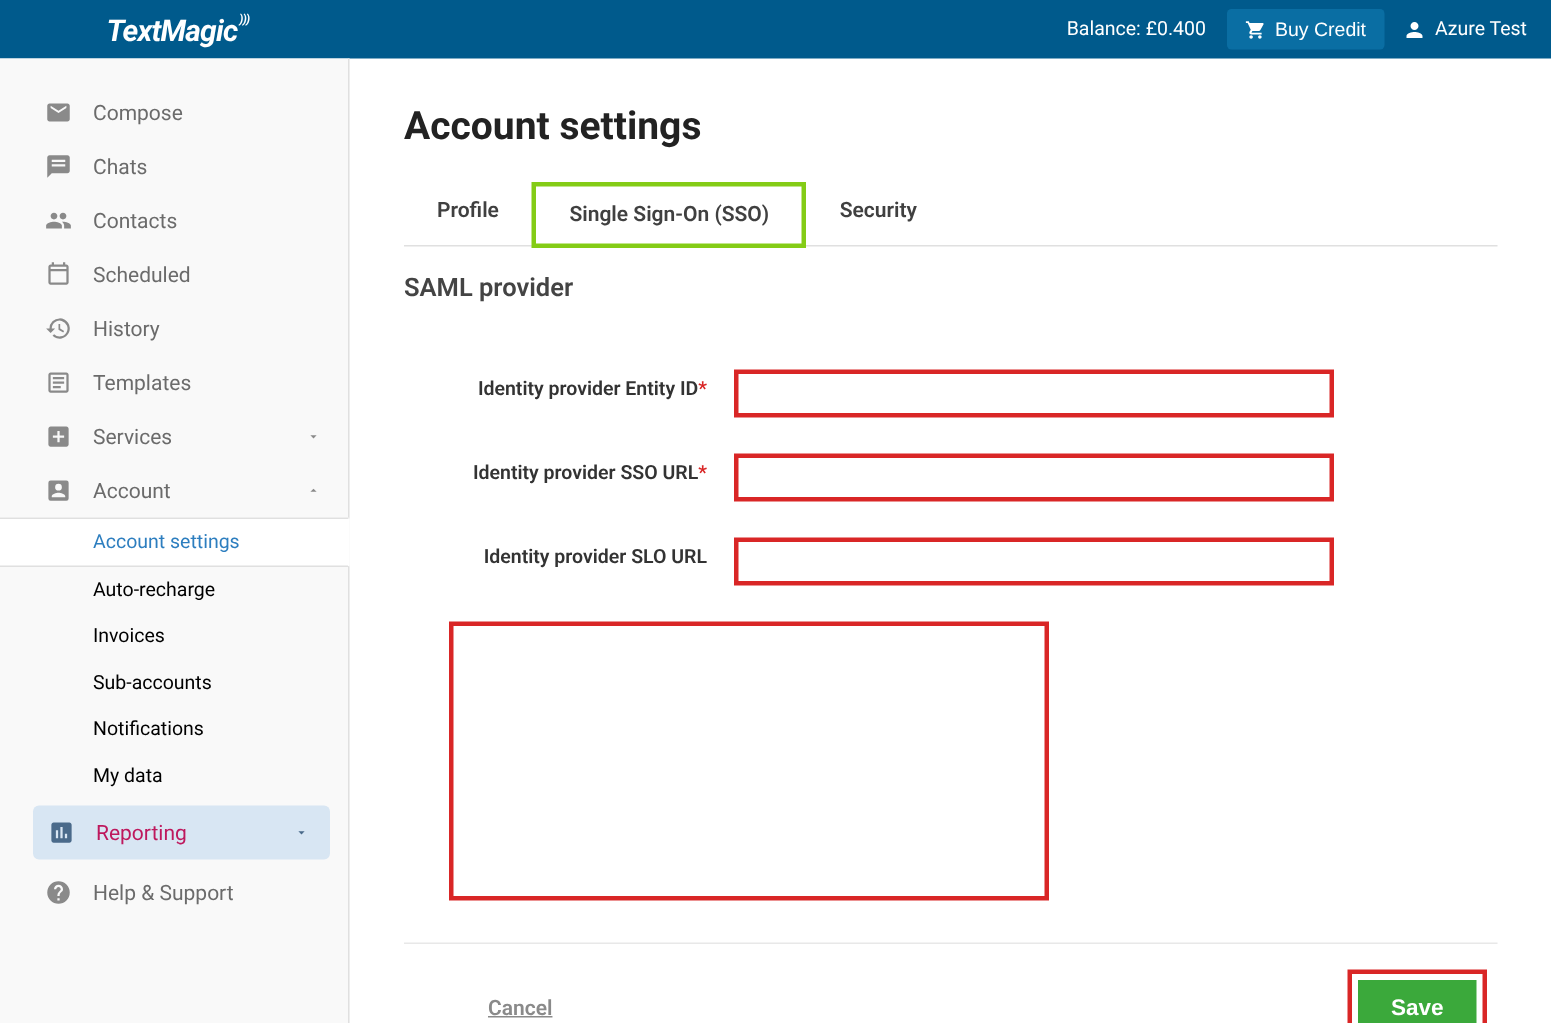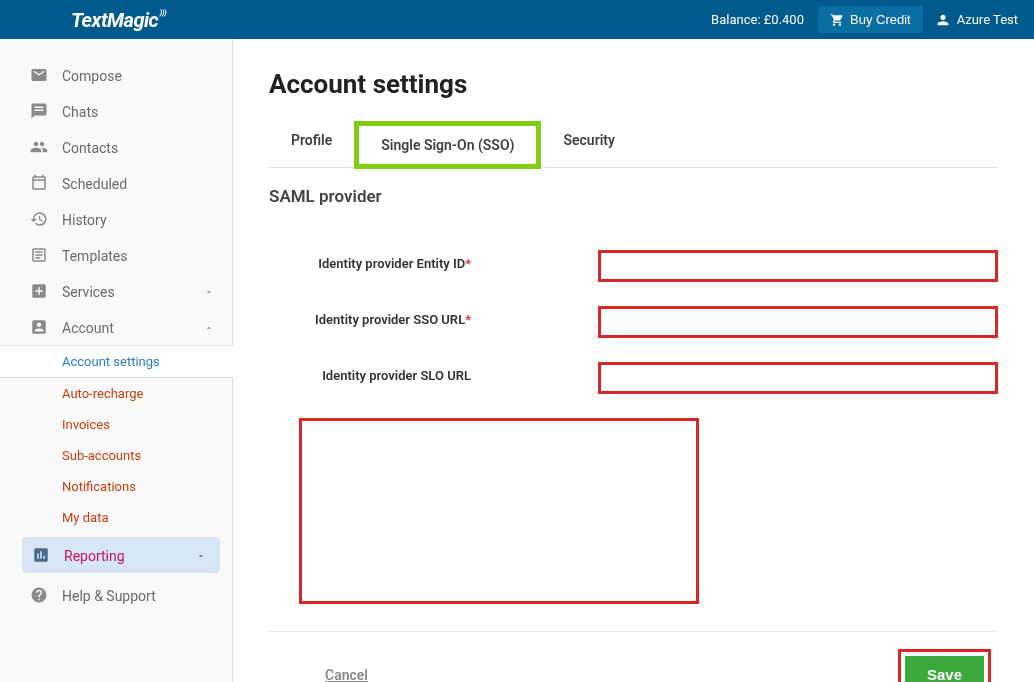--- a/index.html
+++ b/index.html
@@ -20,34 +20,34 @@
   .layout { display: flex; height: 643px; }
   .sidebar { width: 233px; background: #f9f9f9; border-right: 1px solid #e0e0e0; padding-top: 18px; }
   .main { flex: 1; padding: 30px 36px 20px 36px; overflow: auto; }
 
   
   .nav-item { display: flex; align-items: flex-end; padding: 9px 14px 9px 30px; color: #6b6b6b; cursor: pointer; position: relative; }
   .nav-item svg { width: 18px; height: 18px; fill: #8a8a8a; margin-right: 14px; flex-shrink: 0; }
   .nav-item .caret { margin-left: auto; }
   .nav-item .caret svg { width: 10px; height: 10px; margin-right: 4px; }
   .subnav { }
-  .sub-item { display: block; padding: 8px 14px 8px 62px; color: #c2410c; font-size: 13px; cursor: pointer; }
+  .sub-item { display: block; padding: 8px 14px 8px 62px; color: #000000; font-size: 13px; cursor: pointer; }
   .sub-item.active { background: #fff; color: #2d7ebf; border-top: 1px solid #e0e0e0; border-bottom: 1px solid #e0e0e0; border-right: 1px solid #fff; margin-right: -1px; position: relative; z-index: 2; }
   .nav-item.highlight { background: #d8e6f3; border-radius: 4px; margin: 4px 12px 4px 22px; padding: 9px 10px; color: #be185d; }
   .nav-item.highlight svg { fill: #4a6a8a; }
 
   
   h1 { font-size: 26px; font-weight: 700; color: #222; margin-bottom: 22px; }
   .tabs { display: flex; gap: 0; border-bottom: 1px solid #e0e0e0; margin-bottom: 18px; }
   .tab { padding: 11px 22px; color: #404040; font-size: 14px; font-weight: 600; cursor: pointer; }
-  .tab.outlined { border: 5px solid #84cc16; margin-bottom: -2px; }
+  .tab.outlined { border: 3px solid #84cc16; margin-bottom: -2px; }
   h2 { font-size: 17px; font-weight: 600; color: #444; margin-bottom: 20px; }
 
   .form { background: #fff; padding: 24px 0 0 0; }
-  .form-row { display: flex; align-items: flex-start; margin-bottom: 24px; padding-left: 30px; justify-content: space-between; }
+  .form-row { display: flex; align-items: flex-start; margin-bottom: 24px; padding-left: 30px; }
   .form-label { width: 190px; text-align: right; padding-right: 18px; font-size: 13px; color: #333; font-weight: 600; padding-top: 6px; }
   .req { color: #d92626; }
   .form-input-wrap { }
   .form-input { width: 400px; height: 32px; border: 3px solid #d92626; padding: 4px 8px; font-size: 13px; background: #fff; }
   .form-textarea { width: 400px; height: 186px; border: 3px solid #d92626; padding: 6px 8px; font-size: 13px; background: #fff; resize: none; }
 
   .form-actions { border-top: 1px solid #e8e8e8; margin-top: 10px; padding-top: 24px; display: flex; align-items: center; padding-left: 56px; }
   .cancel-link { color: #8a8a8a; text-decoration: underline; font-size: 14px; cursor: pointer; font-weight: 600;}
   .actions-spacer { flex: 1; }
   .save-btn { background: #3ba93b; color: #fff; border: none; padding: 10px 22px; font-size: 15px; font-weight: 600; cursor: pointer; outline: 3px solid #d92626; outline-offset: 4px; margin-right: 14px;}

